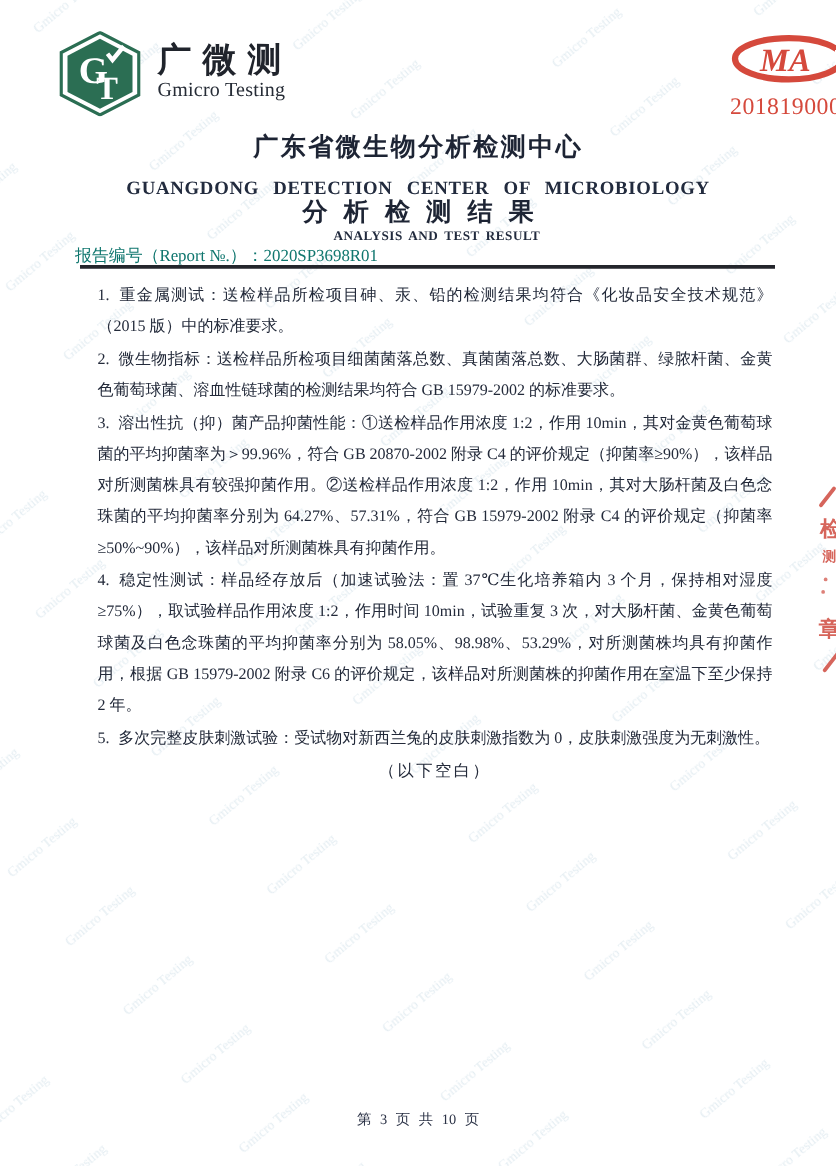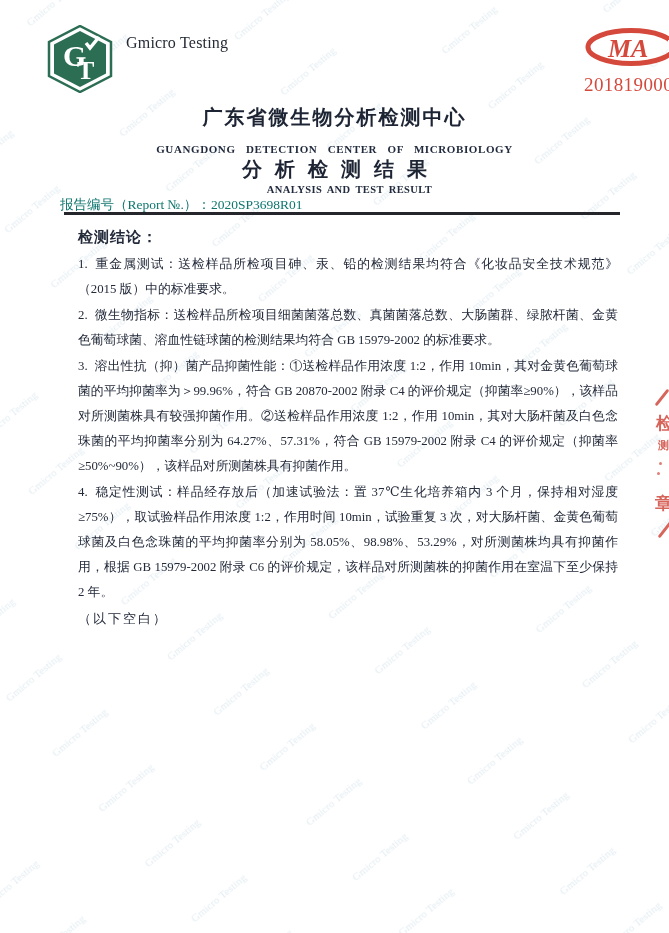--- a/index.html
+++ b/index.html
@@ -21,37 +21,37 @@
   .logo-en { font-size:16px; color:#262c36; margin-top:1px; letter-spacing:0.2px; }
 
   
   .cma { position:absolute; left:584px; top:28px; }
   .cma-num { font-size:19px; color:#d5493c; letter-spacing:0.4px; margin-top:2px; }
 
   
   .org-cn  { position:absolute; top:104px; left:0; width:100%; text-align:center;
              font-size:20px; font-weight:bold; letter-spacing:2px; color:#1d2434; }
   .org-en  { position:absolute; top:143px; left:0; width:100%; text-align:center;
-             font-size:11px; font-weight:bold; letter-spacing:0.6px; word-spacing:7px; color:#222b3e; }
+             font-size:15px; font-weight:bold; letter-spacing:0.6px; word-spacing:7px; color:#222b3e; }
   .title-cn{ position:absolute; top:156px; left:0; width:100%; text-align:center;
              font-size:20px; font-weight:bold; letter-spacing:13px; text-indent:13px; color:#1d2434; }
   .title-en{ position:absolute; top:184px; left:0; width:100%; text-align:center;
              font-size:10.5px; font-weight:bold; letter-spacing:0.4px; word-spacing:2px; color:#222b3e;padding-left:30px; }
 
   
   .report-row { position:absolute; left:60px; top:196px; font-size:13.5px; color:#0f766e; }
   .rule { position:absolute; left:64px; right:49px; top:212px; height:2.5px; background:#24262c; }
 
   
   .content { position:absolute; left:78px; right:51px; top:224px; }
   .heading { font-size:15px; font-weight:bold; letter-spacing:1px; line-height:26px; margin-bottom:2px; }
   .item { font-size:12.8px; line-height:25px; text-align:justify; margin-bottom:1px;
           text-justify:inter-ideograph; }
   .item .num { margin-right:7px; }
-  .blank-note { font-size:13px; line-height:25px; margin-top:1px; letter-spacing:2px; }
+  .blank-note { font-size:13px; line-height:25px; text-align:center; margin-top:1px; letter-spacing:2px; }
 
   
   .side-seal { position:absolute; right:0; top:386px; width:26px; height:158px; overflow:hidden;
                color:#cf4a3f; z-index:2; }
   .seal-slash { position:absolute; width:20px; height:3px; background:#cf4a3f; border-radius:2px;
                 transform:rotate(-52deg); opacity:0.85; }
   .s1 { left:9px; top:10px; }
   .s2 { left:12px; top:142px; }
   .seal-char { position:absolute; font-weight:bold; opacity:0.85; }
   .c1 { left:13px; top:26px;  font-size:17px; }
@@ -80,20 +80,21 @@
 
   <div class="logo layer">
     <svg width="72" height="68" viewBox="0 0 72 68">
       <polygon points="36,1 67,17 67,51 36,67 5,51 5,17" fill="#ffffff" stroke="#2b6e53" stroke-width="2.5"></polygon>
       <polygon points="36,6 62,19.5 62,48.5 36,62 10,48.5 10,19.5" fill="#2b6e53"></polygon>
       <text x="19" y="41" font-size="30" font-weight="bold" fill="#ffffff" font-family="Liberation Serif, serif">G</text>
       <text x="33" y="54" font-size="26" font-weight="bold" fill="#ffffff" font-family="Liberation Serif, serif">T</text>
       <polyline points="42,18 46,23 55,12" fill="none" stroke="#ffffff" stroke-width="3.5"></polyline>
     </svg>
     <div class="logo-text">
+      <div class="logo-cn">广微测</div>
       <div class="logo-en">Gmicro Testing</div>
     </div>
   </div>
 
   <div class="cma layer">
     <svg width="97" height="40" viewBox="0 0 97 40">
       <ellipse cx="47" cy="19" rx="43" ry="16.5" fill="none" stroke="#d5493c" stroke-width="5"></ellipse>
       <rect x="84" y="12" width="13" height="11" fill="#ffffff"></rect>
       <text x="24" y="29" font-size="26" font-weight="bold" font-style="italic" fill="#d5493c" font-family="Liberation Serif, serif">MA</text>
     </svg>
@@ -104,42 +105,45 @@
   <div class="org-en layer">GUANGDONG DETECTION CENTER OF MICROBIOLOGY</div>
   <div class="title-cn layer">分析检测结果</div>
   <div class="title-en layer">ANALYSIS AND TEST RESULT</div>
 
   <div class="report-row layer">
     <span>报告编号（Report №.）：</span><span>2020SP3698R01</span>
   </div>
   <div class="rule layer"></div>
 
   <div class="content layer">
-    <div class="heading">检测结论：</div>
 
     <div class="item">
       <span class="num">1.</span><span>重金属测试：送检样品所检项目砷、汞、铅的检测结果均符合《化妆品安全技术规范》（2015 版）中的标准要求。</span>
     </div>
     <div class="item">
       <span class="num">2.</span><span>微生物指标：送检样品所检项目细菌菌落总数、真菌菌落总数、大肠菌群、绿脓杆菌、金黄色葡萄球菌、溶血性链球菌的检测结果均符合 GB 15979-2002 的标准要求。</span>
     </div>
     <div class="item">
       <span class="num">3.</span><span>溶出性抗（抑）菌产品抑菌性能：①送检样品作用浓度 1:2，作用 10min，其对金黄色葡萄球菌的平均抑菌率为＞99.96%，符合 GB 20870-2002 附录 C4 的评价规定（抑菌率≥90%），该样品对所测菌株具有较强抑菌作用。②送检样品作用浓度 1:2，作用 10min，其对大肠杆菌及白色念珠菌的平均抑菌率分别为 64.27%、57.31%，符合 GB 15979-2002 附录 C4 的评价规定（抑菌率≥50%~90%），该样品对所测菌株具有抑菌作用。</span>
     </div>
     <div class="item">
       <span class="num">4.</span><span>稳定性测试：样品经存放后（加速试验法：置 37℃生化培养箱内 3 个月，保持相对湿度≥75%），取试验样品作用浓度 1:2，作用时间 10min，试验重复 3 次，对大肠杆菌、金黄色葡萄球菌及白色念珠菌的平均抑菌率分别为 58.05%、98.98%、53.29%，对所测菌株均具有抑菌作用，根据 GB 15979-2002 附录 C6 的评价规定，该样品对所测菌株的抑菌作用在室温下至少保持 2 年。</span>
+    </div>
+    <div class="item">
+      <span class="num">5.</span><span>多次完整皮肤刺激试验：受试物对新西兰兔的皮肤刺激指数为 0，皮肤刺激强度为无刺激性。</span>
     </div>
 
     <div class="blank-note">（以下空白）</div>
   </div>
 
   <div class="side-seal">
     <div class="seal-slash s1"></div>
     <div class="seal-char c1">检</div>
     <div class="seal-char c2">测</div>
     <div class="seal-dot d1"></div>
     <div class="seal-dot d2"></div>
     <div class="seal-char c3">章</div>
     <div class="seal-slash s2"></div>
   </div>
 
+  <div class="footer layer">第 3 页 共 10 页</div>
 
 </div>
 
 </body></html>

